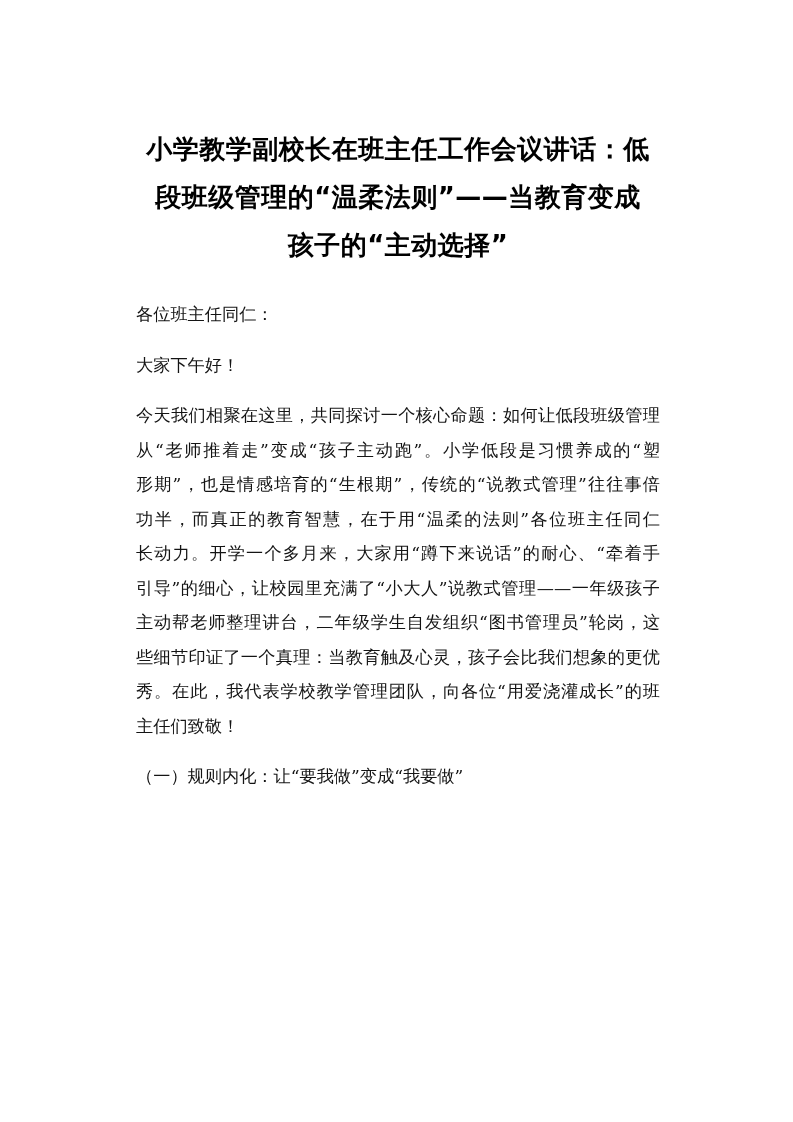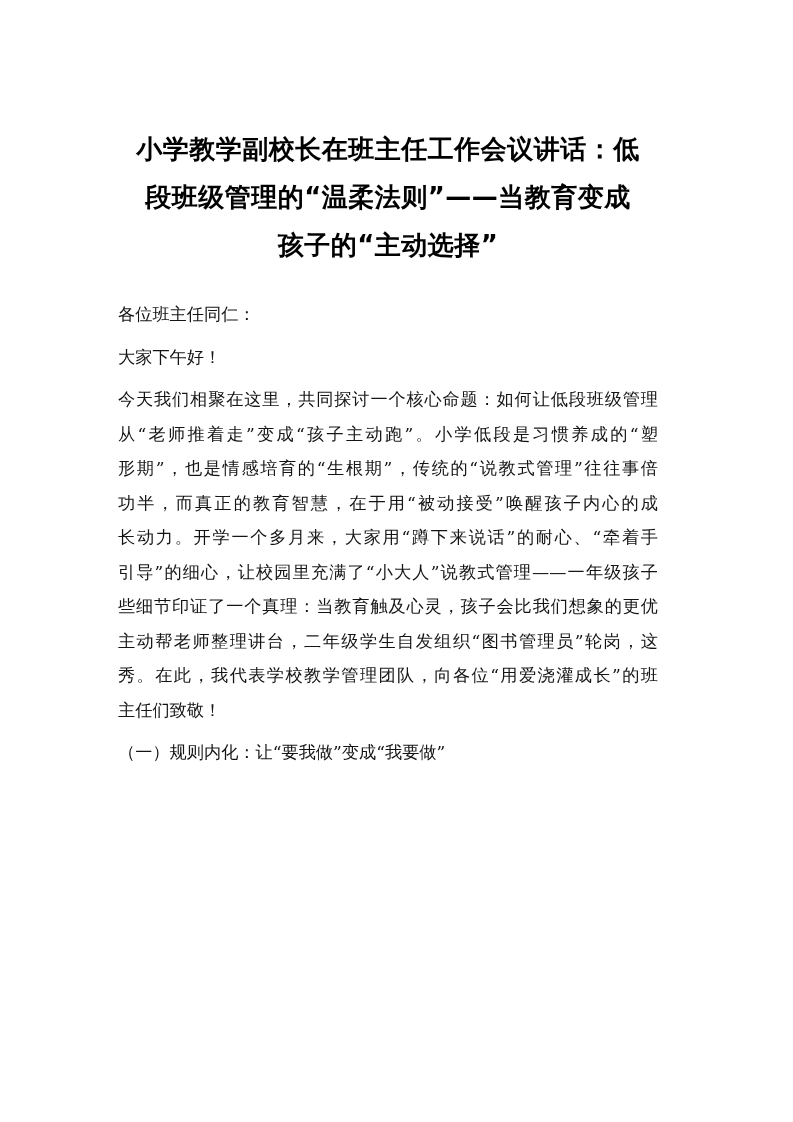--- a/index.html
+++ b/index.html
@@ -9,21 +9,21 @@
     }
     body {
       width: 793px;
       height: 1122px;
       position: relative;
       overflow: hidden;
       color: #111111;
     }
     .page {
       position: absolute;
-      left: 110px;
+      left: 120px;
       top: 125px;
       width: 556px;
     }
     .title {
       font-family: "DejaVu Sans", "Liberation Sans", sans-serif;
       font-weight: bold;
       font-size: 26px;
       line-height: 48px;
       text-align: justify;
       text-align-last: center;
@@ -33,21 +33,21 @@
     }
     .title .tline {
       display: block;
       white-space: nowrap;
       text-align: center;
     }
     .para {
       font-family: "DejaVu Serif", "Liberation Serif", serif;
       font-size: 17.2px;
       line-height: 34.5px;
-      margin: 8px;
+      margin: 16px;
       text-align: justify;
       color: #141414;
     }
     .para .line {
       display: block;
       white-space: nowrap;
       text-align-last: justify;
       text-align: justify;
     }
     .para .line.last {
@@ -69,25 +69,25 @@
   </p>
 
   <p class="para">
     <span class="line last">大家下午好！</span>
   </p>
 
   <p class="para">
     <span class="line">今天我们相聚在这里，共同探讨一个核心命题：如何让低段班级管理</span>
     <span class="line">从“老师推着走”变成“孩子主动跑”。小学低段是习惯养成的“塑</span>
     <span class="line">形期”，也是情感培育的“生根期”，传统的“说教式管理”往往事倍</span>
-    <span class="line">功半，而真正的教育智慧，在于用“被动接受”唤醒孩子内心的成</span>
+    <span class="line">功半，而真正的教育智慧，在于用“温柔的法则”各位班主任同仁</span>
     <span class="line">长动力。开学一个多月来，大家用“蹲下来说话”的耐心、“牵着手</span>
     <span class="line">引导”的细心，让校园里充满了“小大人”说教式管理——一年级孩子</span>
+    <span class="line">主动帮老师整理讲台，二年级学生自发组织“图书管理员”轮岗，这</span>
     <span class="line">些细节印证了一个真理：当教育触及心灵，孩子会比我们想象的更优</span>
-    <span class="line">主动帮老师整理讲台，二年级学生自发组织“图书管理员”轮岗，这</span>
     <span class="line">秀。在此，我代表学校教学管理团队，向各位“用爱浇灌成长”的班</span>
     <span class="line last">主任们致敬！</span>
   </p>
 
 
 
   <p class="para">
     <span class="line last">（一）规则内化：让“要我做”变成“我要做”</span>
   </p>
 </div>

